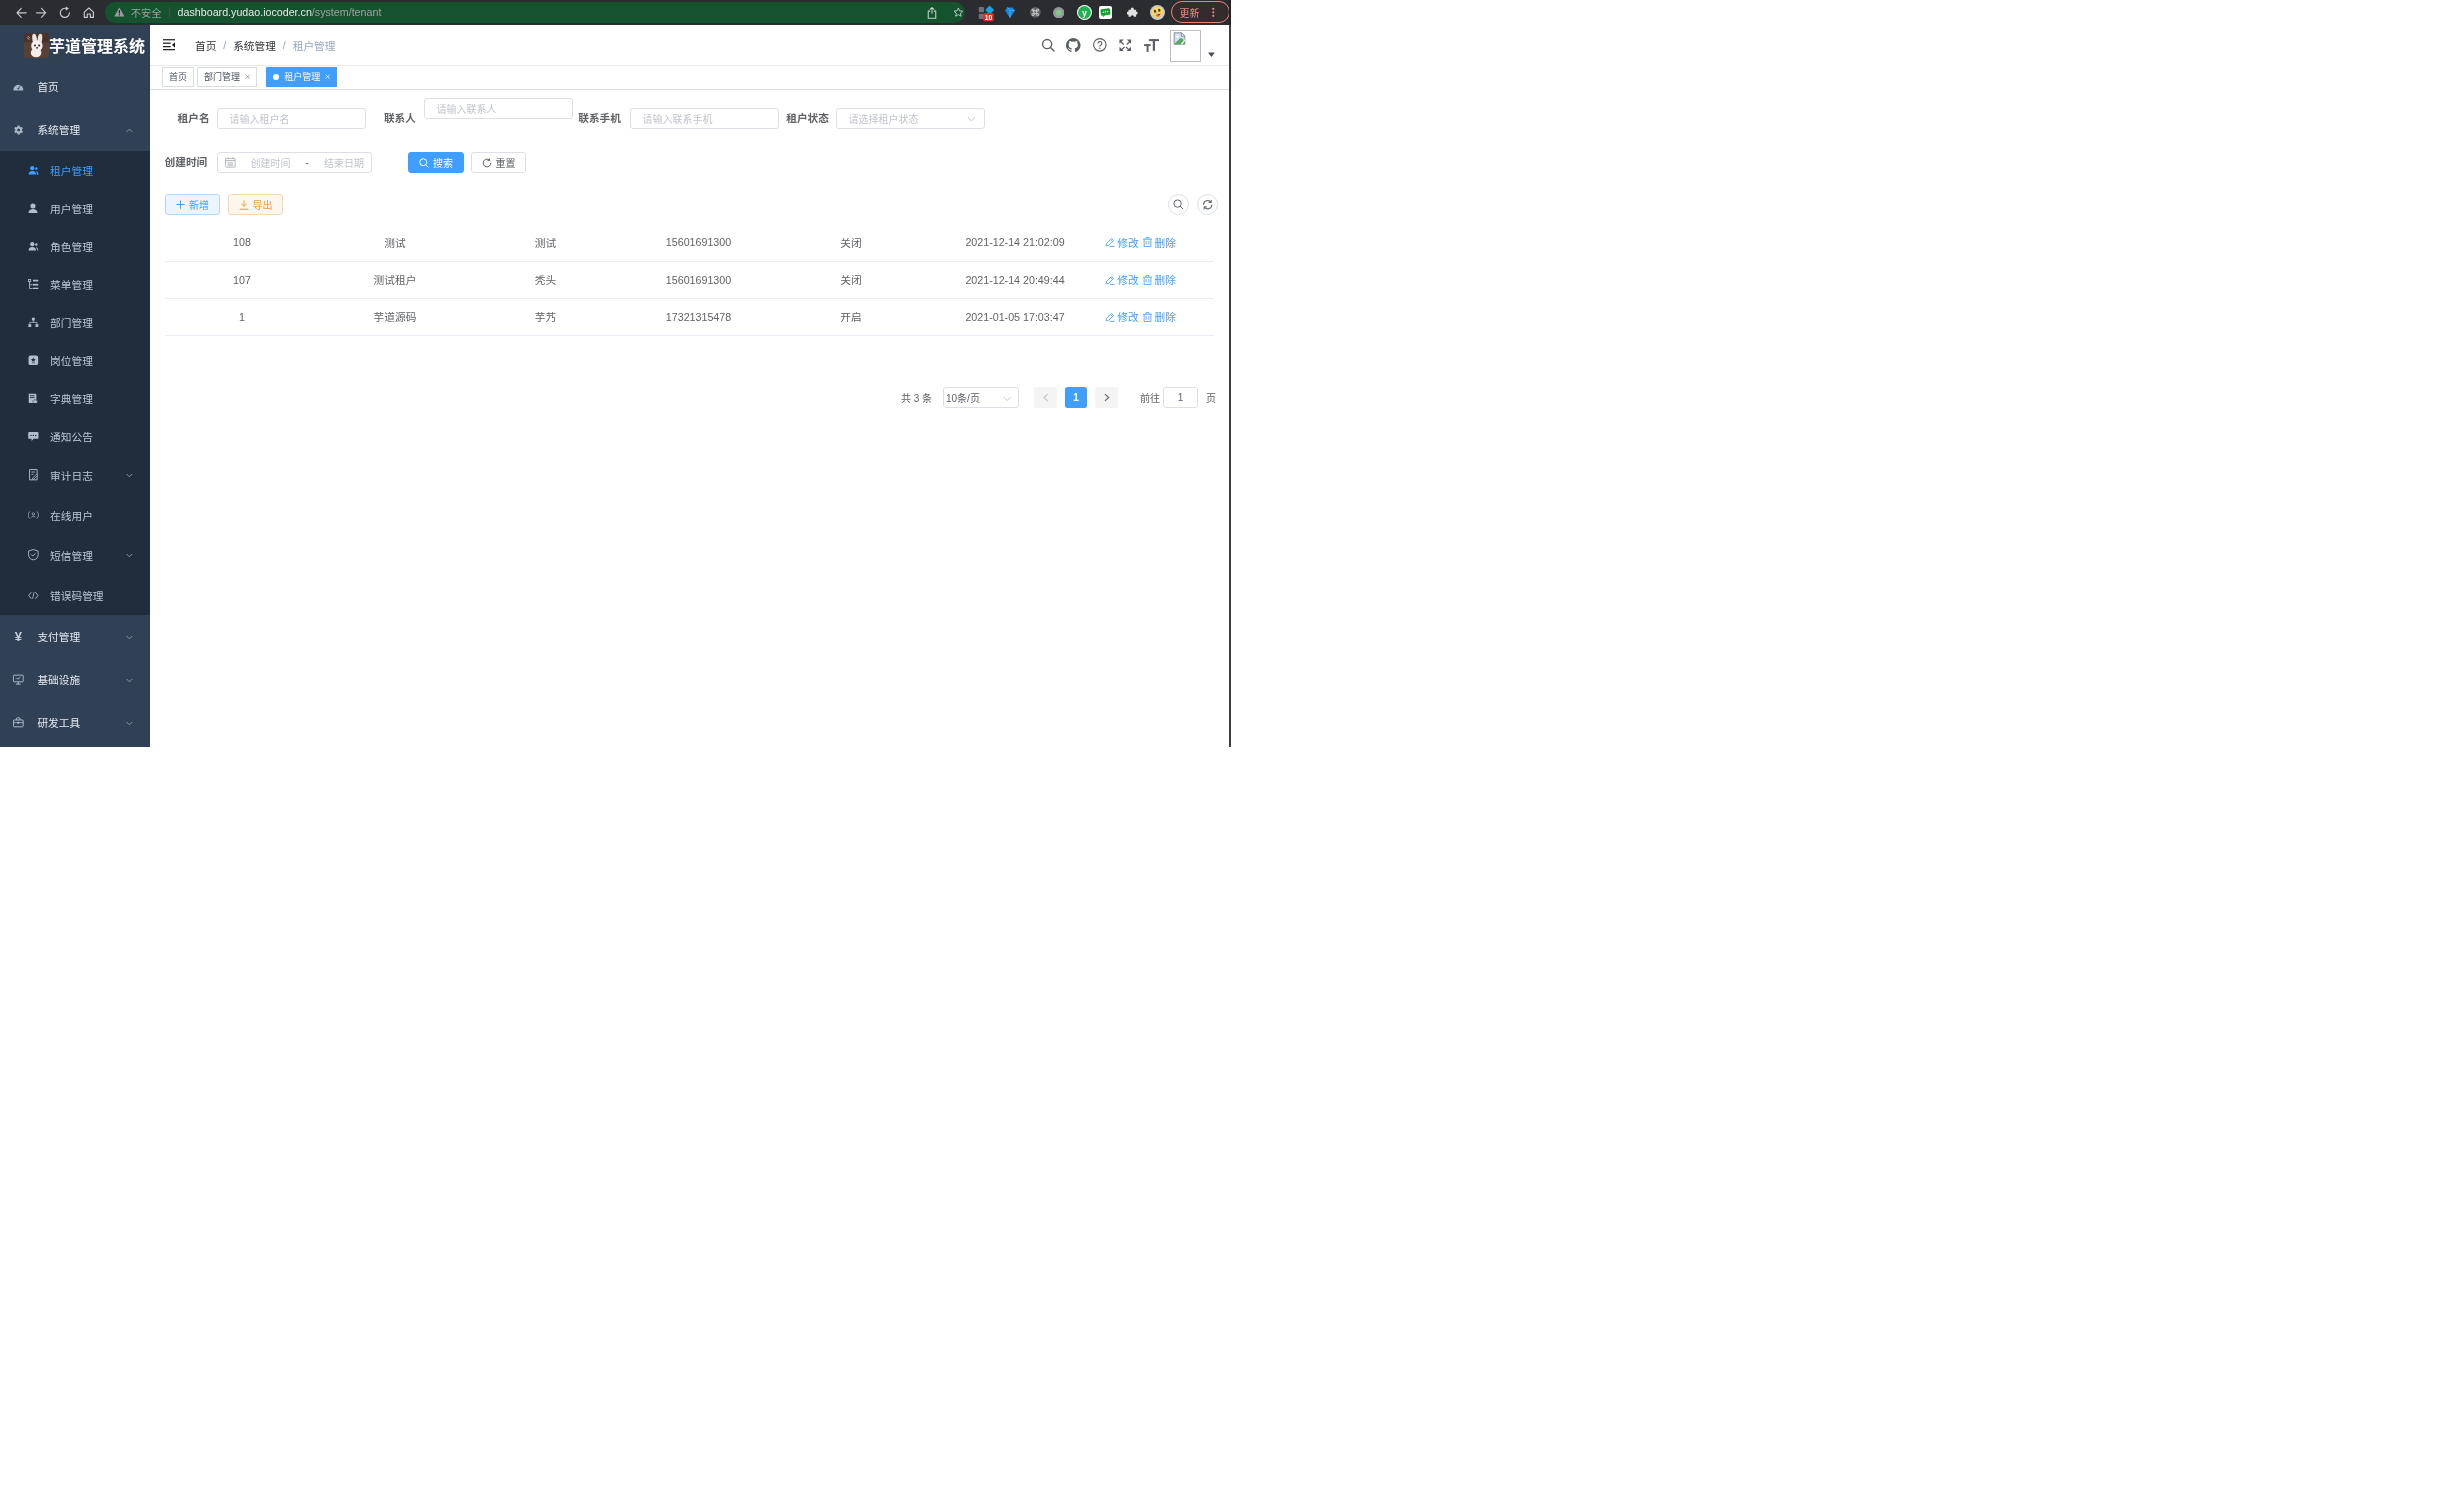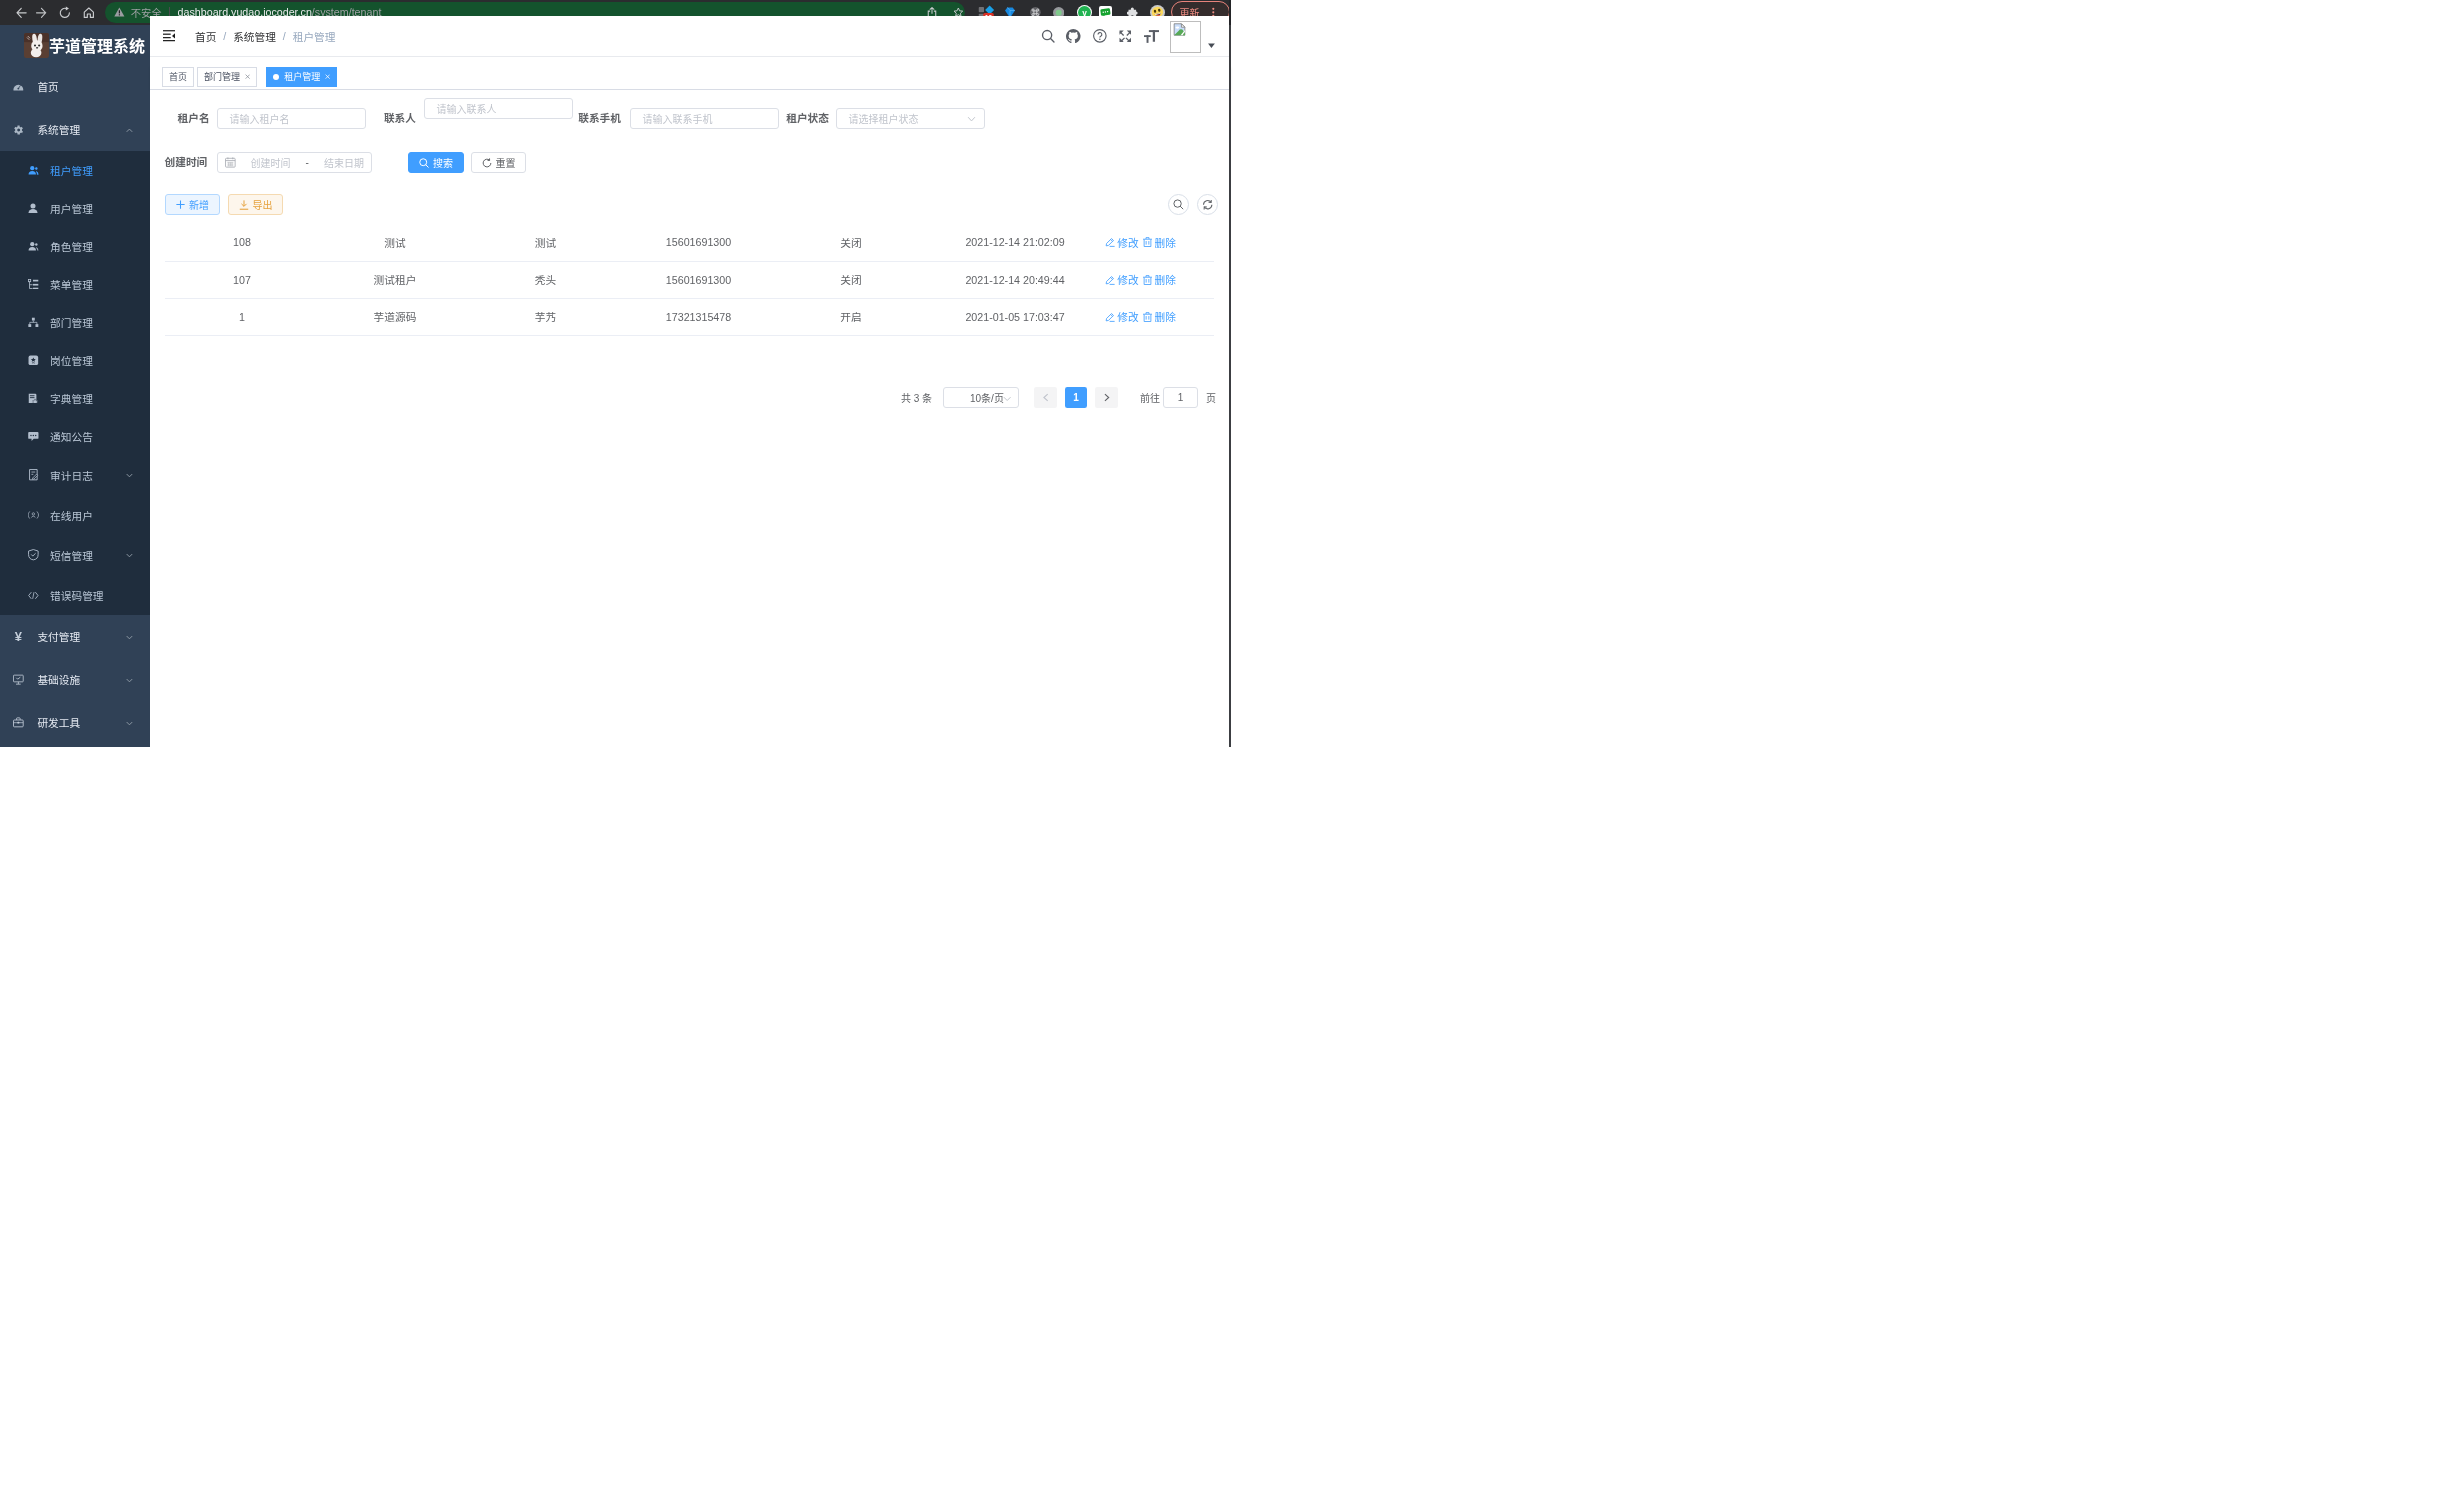--- a/index.html
+++ b/index.html
@@ -23,21 +23,21 @@
 .mi { position:relative; display:flex; align-items:center; height:43px; color:#e5eaf2; font-size:10.7px; padding-left:13px; }
 .mi .ic { width:10.7px; height:10.7px; flex:none; margin-right:13.7px; display:flex; align-items:center; justify-content:center; }
 .sub { background:#1f2d3d; }
 .smi { position:relative; display:flex; align-items:center; height:38px; color:#b9c6d5; font-size:10.7px; padding-left:28px; }
 .smi .ic { width:10.7px; height:10.7px; flex:none; margin-right:11.4px; display:flex; align-items:center; justify-content:center; }
 .smi.h53 { height:40px; }
 .smi.active { color:#409eff; }
 .caret { position:absolute; right:17px; top:50%; margin-top:-3px; width:6.9px; height:6.9px; }
 
 
-#navbar { position:absolute; left:150px; top:16px; width:1081px; height:41px; background:#fff; border-bottom:0.8px solid #e8eaee; }
+#navbar { position:absolute; left:150px; top:25px; width:1081px; height:41px; background:#fff; border-bottom:0.8px solid #e8eaee; }
 #crumb { position:absolute; left:45px; top:0; height:40px; display:flex; align-items:center; font-size:10.7px; color:#303133; }
 #crumb .sep { color:#97a8be; margin:0 6.9px; }
 #crumb .cur { color:#97a8be; }
 .nic { position:absolute; top:0; height:40px; display:flex; align-items:center; color:#5a5e66; }
 
 
 #tags { position:absolute; left:150px; top:66px; width:1081px; height:23.6px; background:#fff; border-bottom:0.8px solid #d8dce5;
   box-shadow:0 0.8px 2.3px rgba(0,0,0,.08); }
 .tag { position:absolute; top:0.8px; height:20px; display:flex; align-items:center; background:#fff; border:0.8px solid #d8dce5;
   color:#495060; font-size:9px; padding:0 6px; }
@@ -609,21 +609,21 @@
                   <path d="M4.2 5.2 L4.2 10 M7.8 5.2 L7.8 10" stroke="#409eff" stroke-width="1.1"></path>
                 </svg>删除</span></td>
       </tr>
     </tbody>
       </table>
   </div>
 
   <div id="pager">
     <div class="pgitem" style="left:751px;">共 3 条</div>
     <div class="pgitem inp" style="left:793px;top:0;width:76px;border-radius:3px;color:#606266;justify-content:flex-start;">
-      <span style="margin-left:26px">10条/页</span>
+      <span style="margin-left:2px">10条/页</span>
       <svg style="position:absolute;right:6.9px;top:7.6px" width="8.4" height="6" viewBox="0 0 11 8">
           <path d="M1 1.5 L5.5 6 L10 1.5" stroke="#c0c4cc" stroke-width="1.3" fill="none"></path>
         </svg>
     </div>
     <div class="pgitem" style="left:884px;width:23px;background:#f4f4f5;border-radius:2.3px;">
       <svg width="7.6" height="9" viewBox="0 0 10 12">
           <path d="M7.5 1.5 L2.5 6 L7.5 10.5" stroke="#c0c4cc" stroke-width="1.5" fill="none"></path>
         </svg>
     </div>
     <div class="pgitem" style="left:915px;width:22px;background:#409eff;border-radius:2.3px;color:#fff;font-weight:bold;">1</div>

